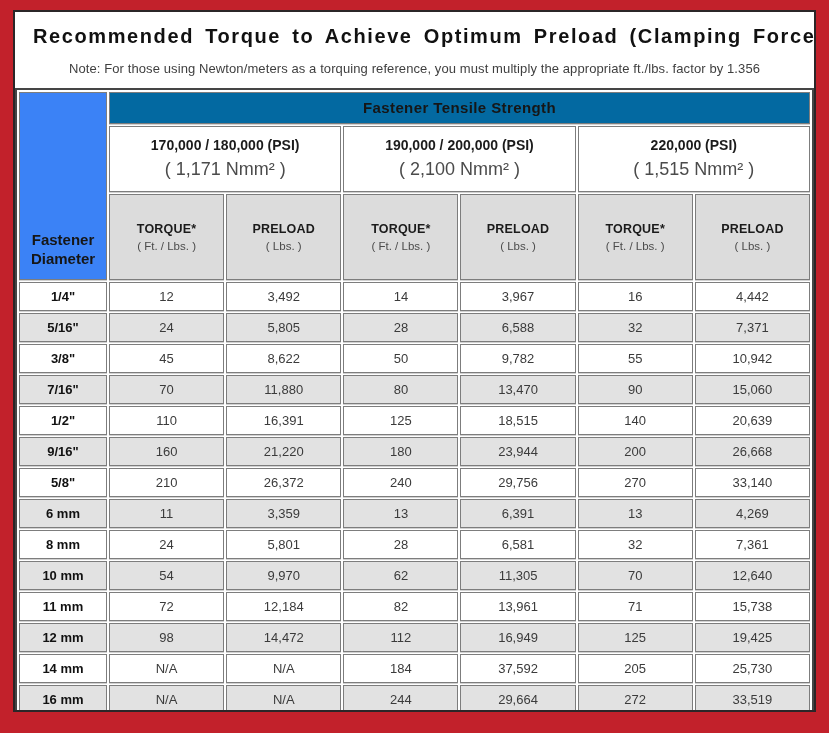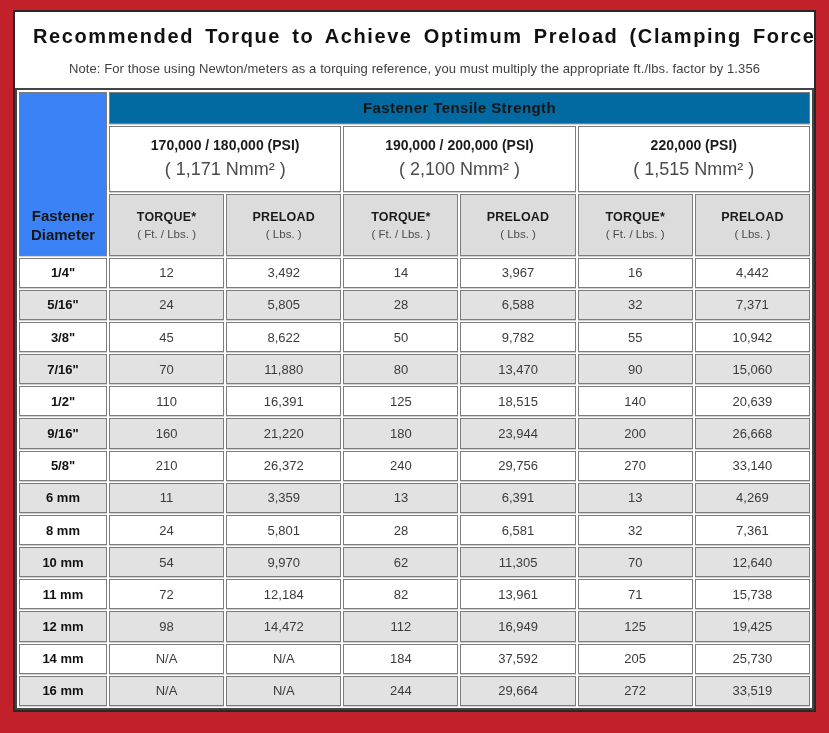--- a/index.html
+++ b/index.html
@@ -48,21 +48,21 @@
     font-size:15px;font-weight:bold;color:#161616;
     line-height:1.25;padding-bottom:10px;
   }
   th.tensile{
     background:#0369a1;font-size:15px;font-weight:bold;color:#161616;
     height:26px;letter-spacing:0.4px;
   }
   th.psi{background:#ffffff;height:52px;padding:6px 2px;}
   th.psi .psi-label{display:block;font-size:14px;font-weight:bold;color:#1b1b1b;margin-bottom:6px;}
   th.psi .nmm-label{display:block;font-size:18px;font-weight:normal;color:#4b4b4b;}
-  th.colhead{background:#dcdcdc;height:46px;padding:7px 2px;}
+  th.colhead{background:#dcdcdc;height:46px;padding:19px 2px;}
   th.colhead .col-label{display:block;font-size:12.5px;font-weight:bold;color:#1b1b1b;margin-bottom:4px;letter-spacing:0.2px;}
   th.colhead .unit-label{display:block;font-size:11.5px;font-weight:normal;color:#4b4b4b;}
   tbody th{font-size:13px;font-weight:bold;color:#111;background:#ffffff;}
   tbody td{font-size:13px;color:#3b3b3b;background:#ffffff;padding:6px 2px;}
   tbody tr.alt th, tbody tr.alt td{background:#e2e2e2;}
 </style>
 </head>
 <body>
 
 <div class="page">

